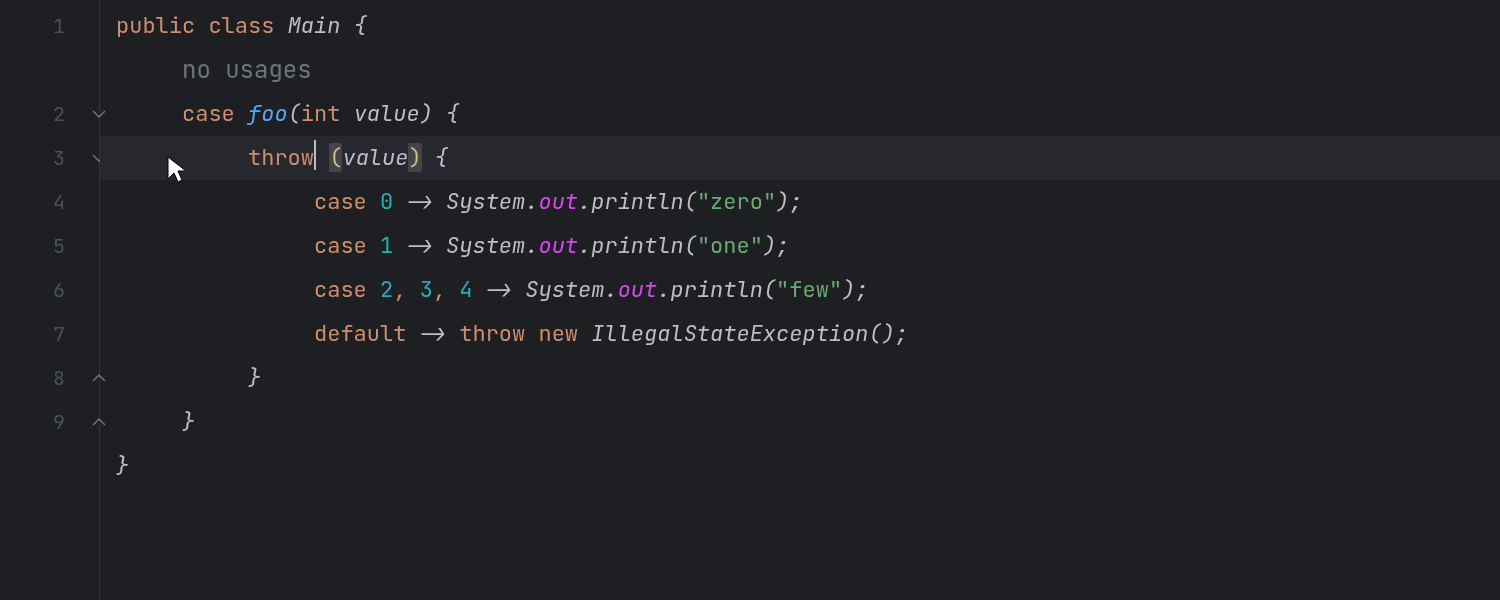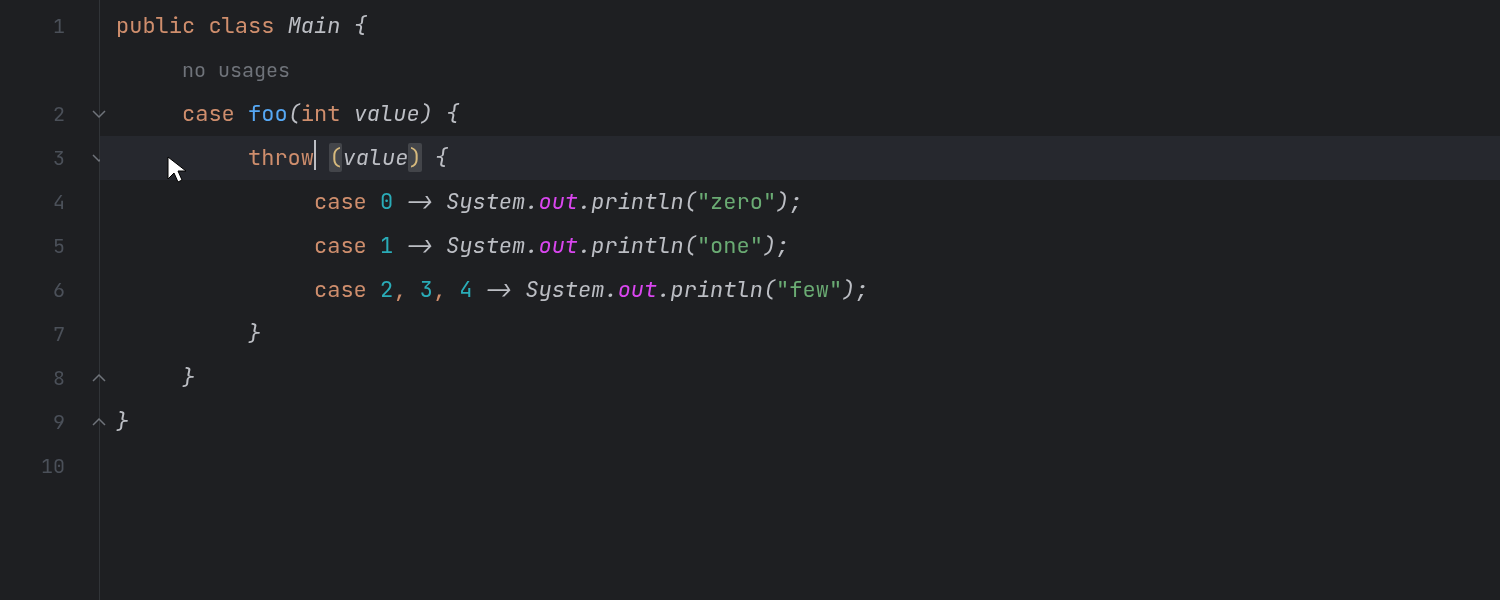--- a/index.html
+++ b/index.html
@@ -64,25 +64,25 @@
   }
   .code-line.hl {
     background: #26282e;
     margin-left: -16px;
     padding-left: 16px;
     margin-right: -2000px;
     padding-right: 2000px;
   }
   .kw     { color: #CF8E6D; }
   .ident  { color: #BCBEC4; font-style: italic; }
-  .method { color: #56A8F5; }
+  .method { color: #56A8F5; font-style: italic; }
   .static-f { color: #d946ef; font-style: italic; }
   .num    { color: #2AACB8; }
   .str    { color: #6AAB73; }
-  .hint   { color: #6f737a; font-size: 20px; }
+  .hint   { color: #6f737a; font-size: 24px; }
   .paren-match { background: #43454a; border-radius: 2px; color: #d7ba7d; }
   .caret {
     display: inline-block; width: 2px; height: 30px; background: #BCBEC4;
     vertical-align: -5px; margin-left: 0px; margin-right: 0px;
   }
   .cursor-pointer {
     position: absolute;
     left: 166px;
     top: 155px;
     pointer-events: none;
@@ -134,41 +134,39 @@
       </span>
     </div>
     <div class="gutter-row">
       <span class="line-num">9</span>
       <span class="fold-icon">
         <svg width="14" height="14" viewBox="0 0 14 14">
             <path d="M1 10 L7 4 L13 10" fill="none" stroke="#6f737a" stroke-width="1.5"></path>
           </svg>
       </span>
     </div>
-    <div class="gutter-row">
-        <span class="line-num">10</span>
-      </div>
   </div>
 
   <div class="code-area">
 
     <div class="code-line"><span class="kw">public</span> <span class="kw">class</span> <span class="ident">Main</span> <span class="ident">{</span></div>
 
     <div class="code-line">     <span class="hint">no usages</span></div>
 
     <div class="code-line">     <span class="kw">case</span> <span class="method">foo</span><span class="ident">(</span><span class="kw">int</span> <span class="ident">value</span><span class="ident">)</span> <span class="ident">{</span></div>
 
     <div class="code-line hl">          <span class="kw">throw</span><span class="caret"></span> <span class="paren-match">(</span><span class="ident">value</span><span class="paren-match">)</span> <span class="ident">{</span></div>
 
     <div class="code-line">               <span class="kw">case</span> <span class="num">0</span> <span class="ident">-&gt;</span> <span class="ident">System</span><span class="ident">.</span><span class="static-f">out</span><span class="ident">.</span><span class="ident">println</span><span class="ident">(</span><span class="str">"zero"</span><span class="ident">)</span><span class="ident">;</span></div>
 
     <div class="code-line">               <span class="kw">case</span> <span class="num">1</span> <span class="ident">-&gt;</span> <span class="ident">System</span><span class="ident">.</span><span class="static-f">out</span><span class="ident">.</span><span class="ident">println</span><span class="ident">(</span><span class="str">"one"</span><span class="ident">)</span><span class="ident">;</span></div>
 
     <div class="code-line">               <span class="kw">case</span> <span class="num">2</span><span class="kw">,</span> <span class="num">3</span><span class="kw">,</span> <span class="num">4</span> <span class="ident">-&gt;</span> <span class="ident">System</span><span class="ident">.</span><span class="static-f">out</span><span class="ident">.</span><span class="ident">println</span><span class="ident">(</span><span class="str">"few"</span><span class="ident">)</span><span class="ident">;</span></div>
 
+    <div class="code-line">               <span class="kw">default</span> <span class="ident">-&gt;</span> <span class="kw">throw</span> <span class="kw">new</span> <span class="ident">IllegalStateException</span><span class="ident">()</span><span class="ident">;</span></div>
 
     <div class="code-line">          <span class="ident">}</span></div>
 
     <div class="code-line">     <span class="ident">}</span></div>
 
     <div class="code-line"><span class="ident">}</span></div>
   </div>
 
   <div class="cursor-pointer">
     <svg width="22" height="30" viewBox="0 0 22 30">

